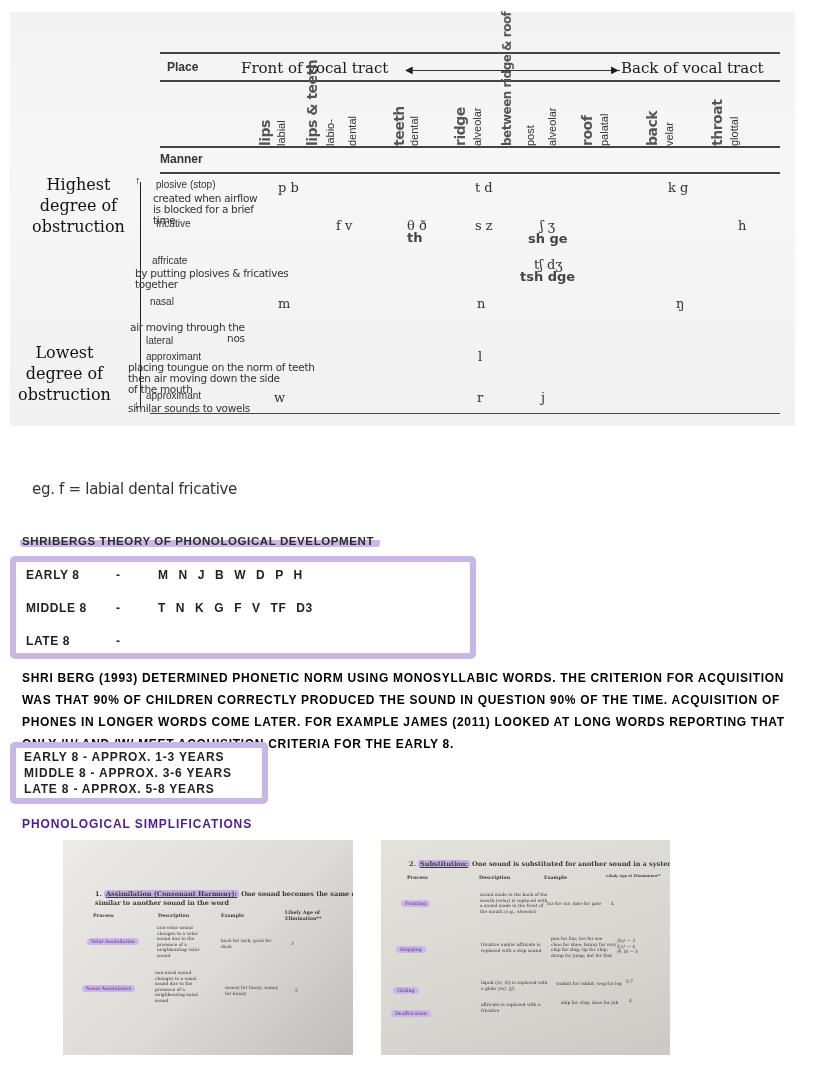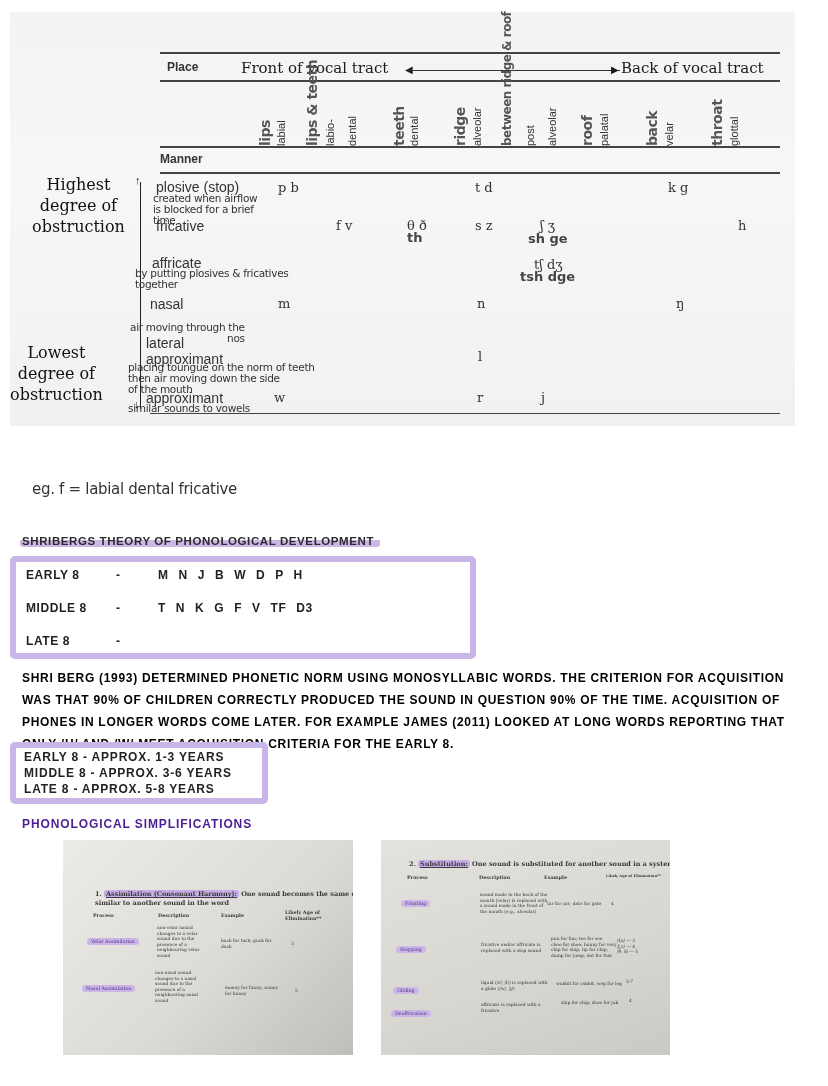--- a/index.html
+++ b/index.html
@@ -27,21 +27,21 @@
   .col-print { font-size: 11px; color: #333; }
   .col-hand { font-size: 14px; font-weight: bold; color: #555; letter-spacing: -0.5px; font-family: "DejaVu Sans", sans-serif; }
 
   .manner-lbl { left: 150px; top: 140px; font-size: 12px; font-weight: bold; color: #333; }
 
   .side-label { font-family: "DejaVu Serif", serif; font-size: 16px; text-align: center; line-height: 21px; color: #111; }
   .axis-line { position: absolute; left: 130px; top: 170px; width: 1px; height: 227px; background: #222; }
   .axis-up { position: absolute; left: 125px; top: 162px; font-size: 11px; }
   .axis-down { position: absolute; left: 124px; top: 386px; font-size: 11px; }
 
-  .mrow { font-size: 14px; color: #333; }
+  .mrow { font-size: 10px; color: #333; }
   .hand { font-family: "DejaVu Sans", sans-serif; font-size: 10.5px; color: #333; line-height: 11px; letter-spacing: -0.3px; }
   .sym { font-family: "DejaVu Serif", serif; font-size: 13px; color: #333; }
   .sym-hand { font-family: "DejaVu Sans", sans-serif; font-weight: bold; font-size: 13px; color: #444; }
 
   
   .example-note { left: 32px; top: 480px; font-size: 15px; color: #333; font-family: "DejaVu Sans", sans-serif; letter-spacing: -0.3px; }
 
   .sec-heading {
     position: absolute; left: 20px; top: 535px; padding: 0 6px 0 2px;
     font-size: 11.5px; font-weight: bold; letter-spacing: 0.6px; color: #2b2b2b;
@@ -133,21 +133,21 @@
 
   <div class="rule" style="left:150px; top:134px; width:620px;"></div>
   <div class="abs manner-lbl">Manner</div>
   <div class="rule" style="left:150px; top:160px; width:620px;"></div>
 
   <div class="abs side-label" style="left:22px; top:162px;">
     <div>Highest</div>
     <div>degree of</div>
     <div>obstruction</div>
   </div>
-  <div class="abs side-label" style="left:0; top:330px;">
+  <div class="abs side-label" style="left:8px; top:330px;">
     <div>Lowest</div>
     <div>degree of</div>
     <div>obstruction</div>
   </div>
   <span class="axis-up">↑</span>
   <div class="axis-line"></div>
   <span class="axis-down">↓</span>
 
   <div class="abs mrow" style="left:146px; top:167px;">plosive (stop)</div>
   <div class="abs hand" style="left:143px; top:181px;">

